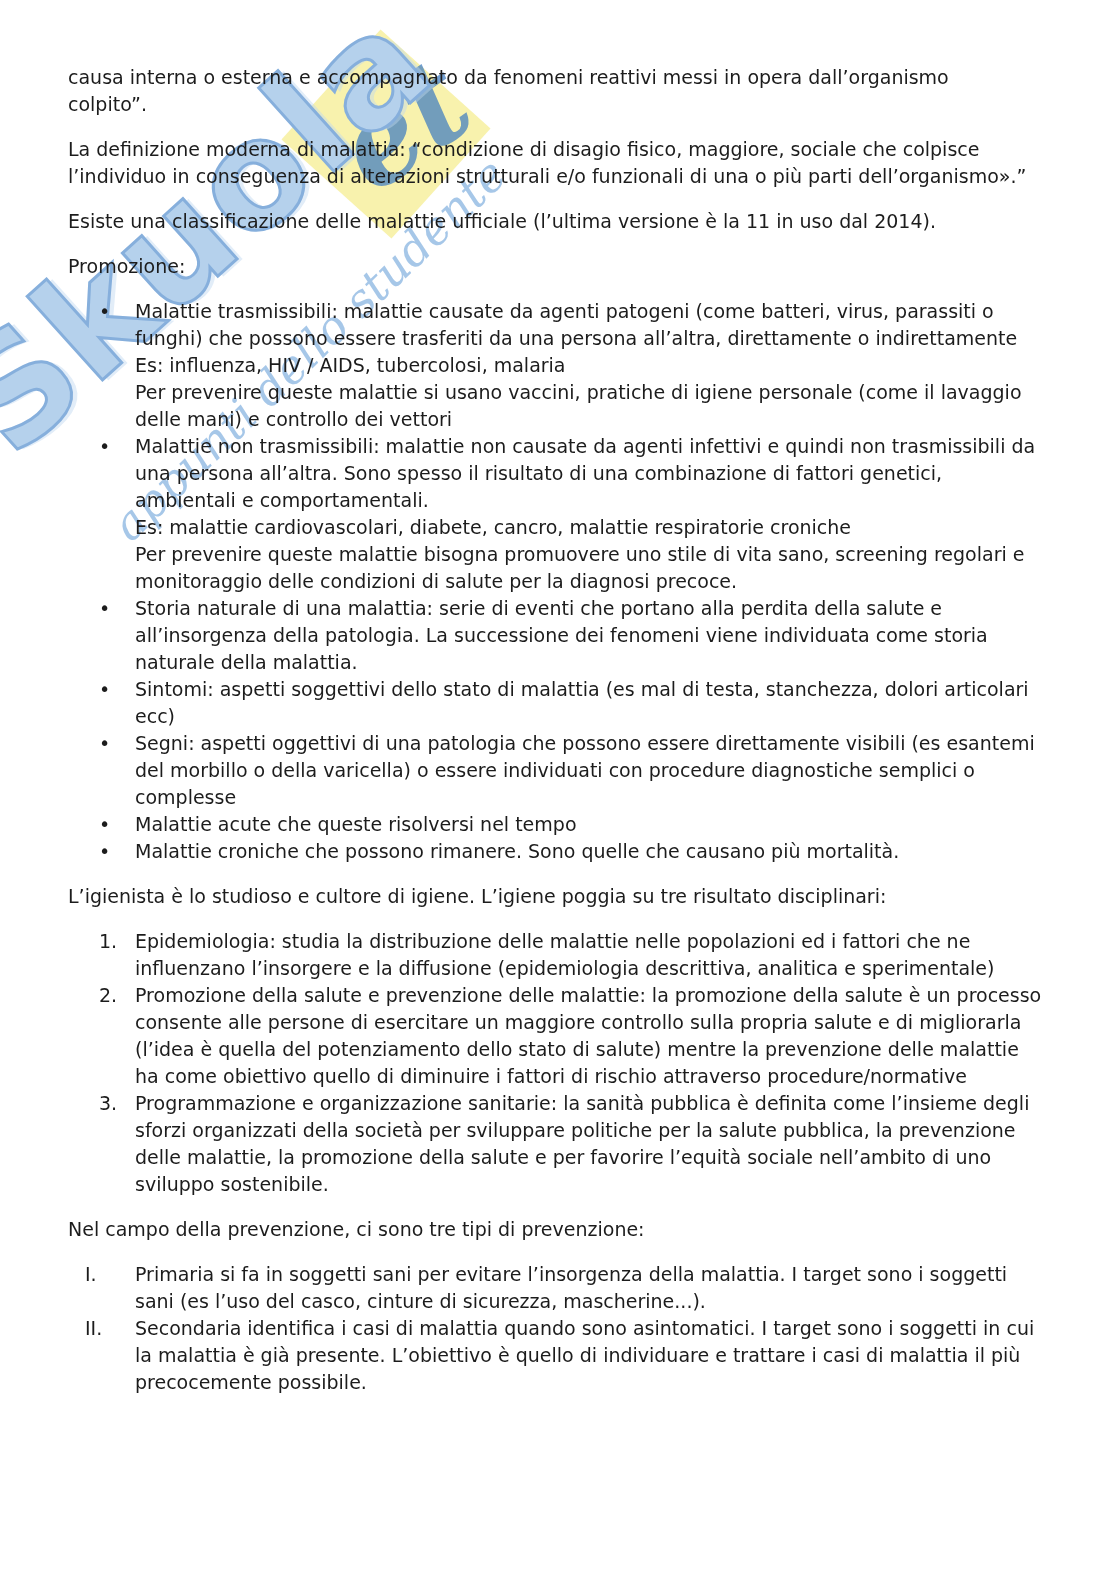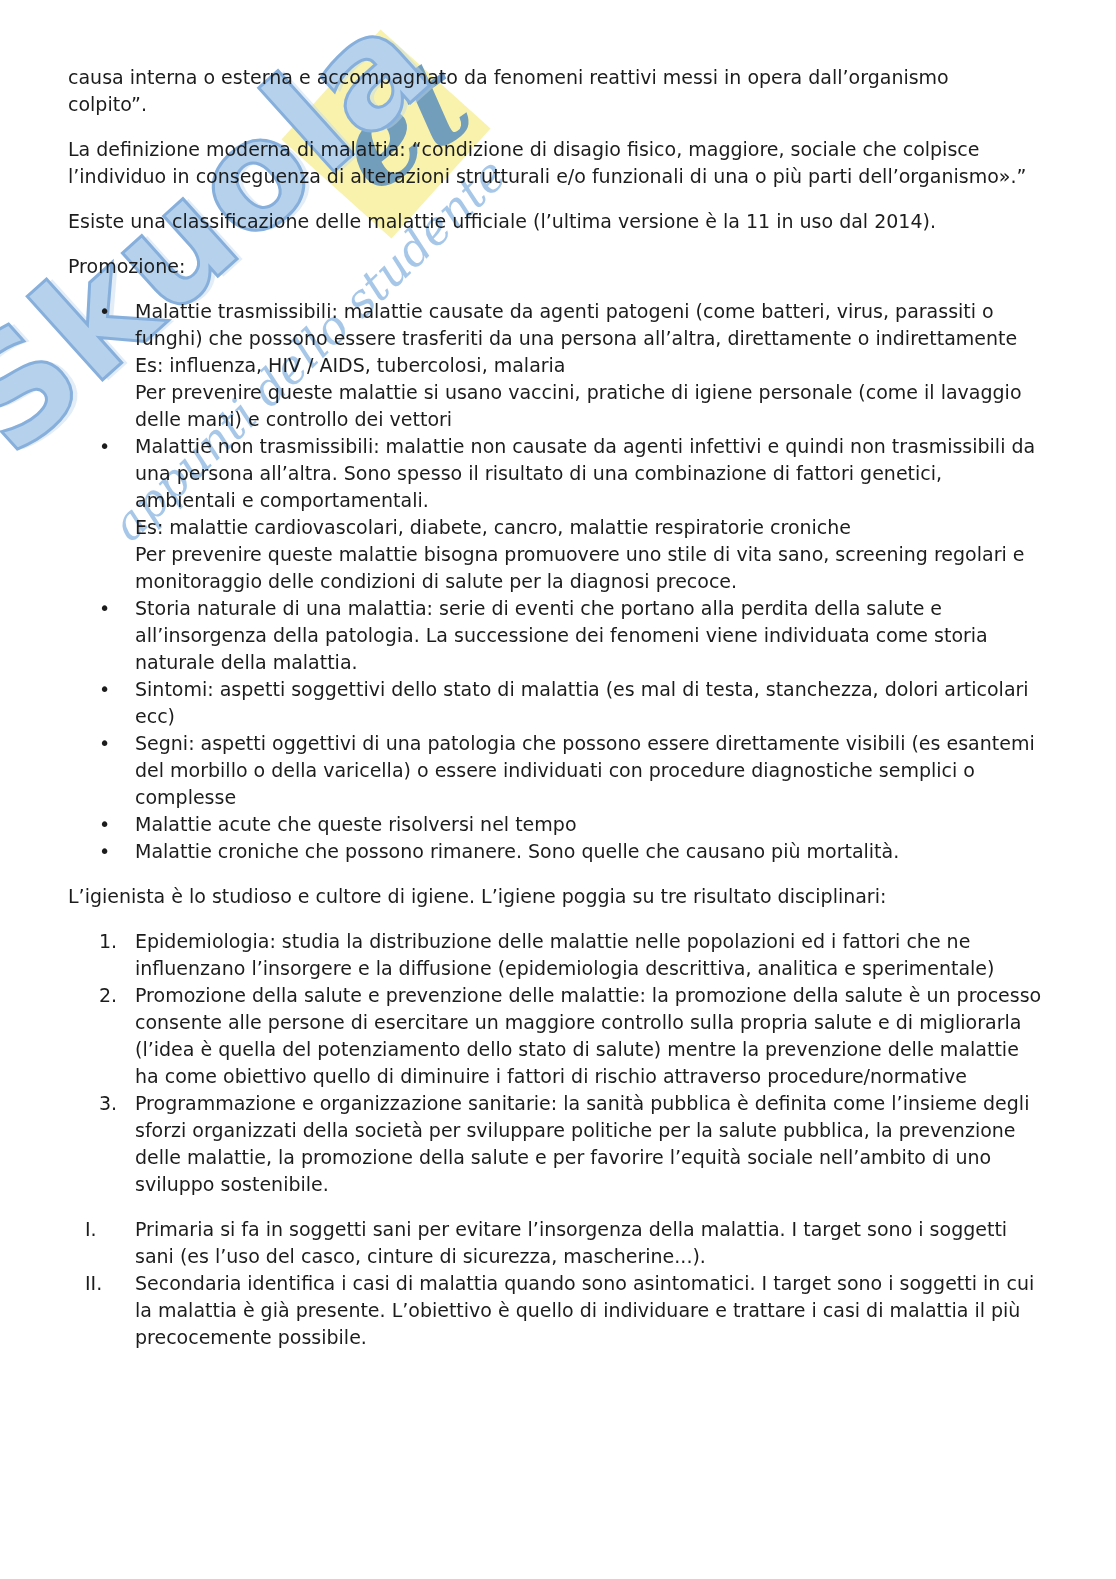--- a/index.html
+++ b/index.html
@@ -146,20 +146,21 @@
       <div class="list-item">
         <span class="marker">2.</span>
         <span class="li-text">Promozione della salute e prevenzione delle malattie: la promozione della salute è un processo consente alle persone di esercitare un maggiore controllo sulla propria salute e di migliorarla (l’idea è quella del potenziamento dello stato di salute) mentre la prevenzione delle malattie ha come obiettivo quello di diminuire i fattori di rischio attraverso procedure/normative</span>
       </div>
       <div class="list-item">
         <span class="marker">3.</span>
         <span class="li-text">Programmazione e organizzazione sanitarie: la sanità pubblica è definita come l’insieme degli sforzi organizzati della società per sviluppare politiche per la salute pubblica, la prevenzione delle malattie, la promozione della salute e per favorire l’equità sociale nell’ambito di uno sviluppo sostenibile.</span>
       </div>
     </div>
 
+    <p class="para">Nel campo della prevenzione, ci sono tre tipi di prevenzione:</p>
 
     <div class="doc-list roman-list">
       <div class="list-item">
         <span class="marker">I.</span>
         <span class="li-text">Primaria si fa in soggetti sani per evitare l’insorgenza della malattia. I target sono i soggetti sani (es l’uso del casco, cinture di sicurezza, mascherine...).</span>
       </div>
       <div class="list-item">
         <span class="marker">II.</span>
         <span class="li-text">Secondaria identifica i casi di malattia quando sono asintomatici. I target sono i soggetti in cui la malattia è già presente. L’obiettivo è quello di individuare e trattare i casi di malattia il più precocemente possibile.</span>
       </div>

